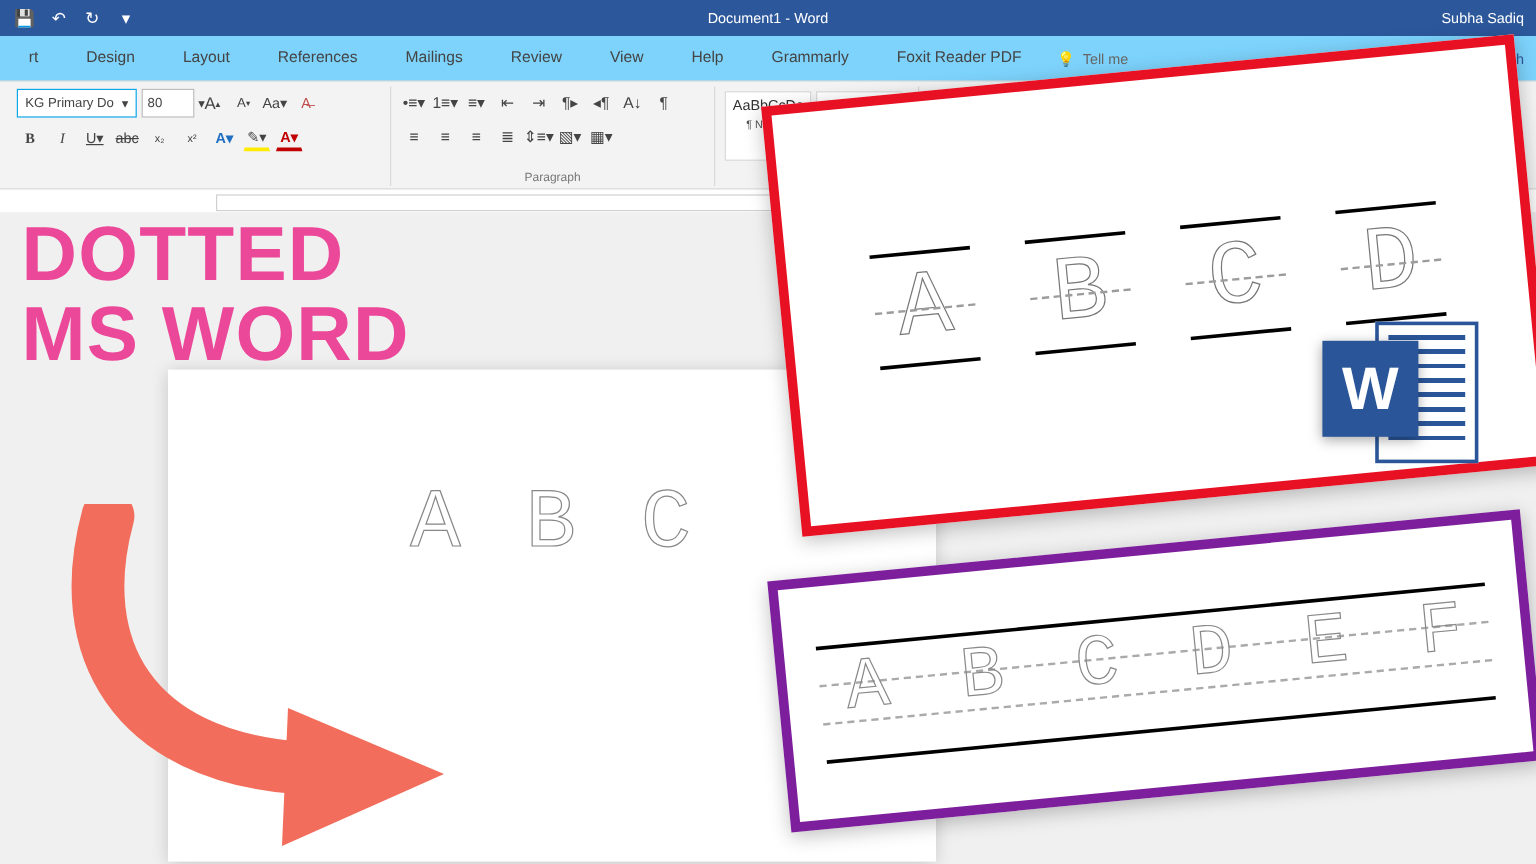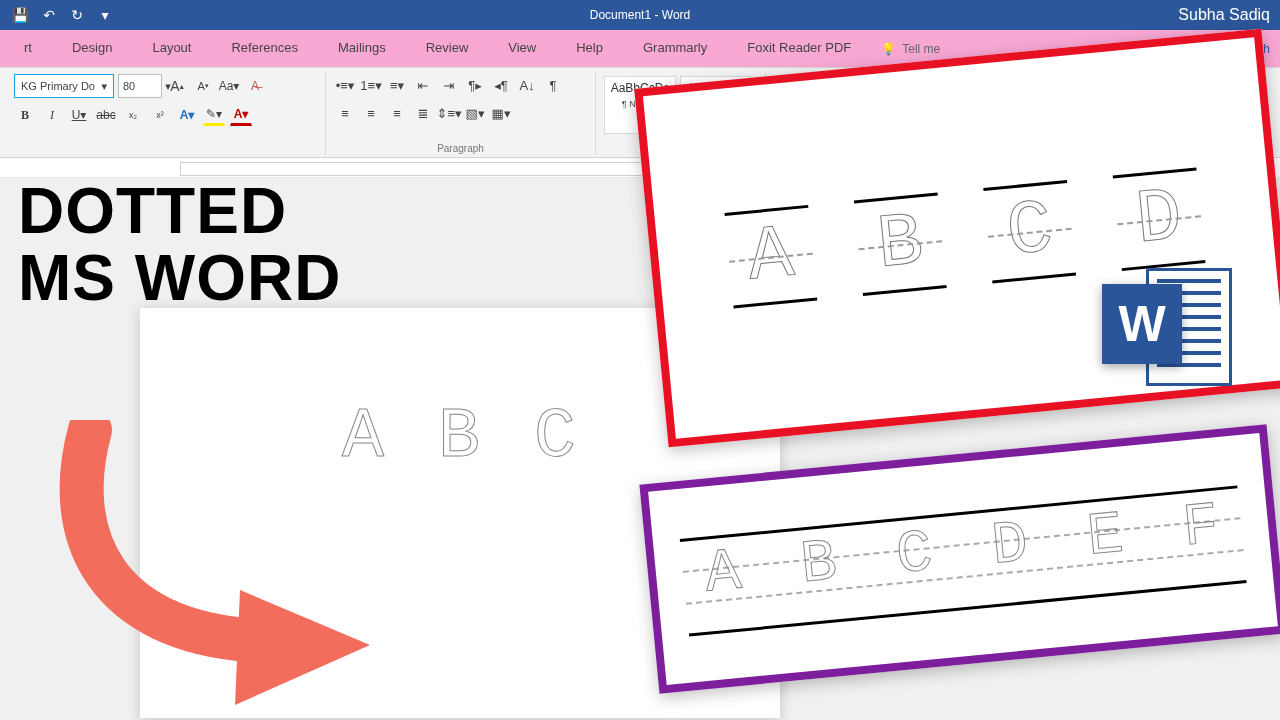--- a/index.html
+++ b/index.html
@@ -26,26 +26,26 @@
   .qat { display: flex; gap: 6px; align-items: center; }
   .qat-btn {
     width: 22px; height: 22px; display:flex;align-items:center;justify-content:center;
     color:#fff;font-size:14px;border-radius:2px;
   }
   .doc-title {
     position:absolute; left:50%; transform:translateX(-50%);
     font-size:12px;
     text-align:center;
   }
-  .user-name { margin-left:auto; font-size:16px; }
+  .user-name { margin-left:auto; font-size:12px; }
 
   
   .menubar {
     height:38px;
-    background:#f9a8d4;
+    background:#7dd3fc;
     border-bottom:1px solid #d9d9d9;
     display:flex;
     align-items:stretch;
     padding-left:4px;
     font-size:13px;
     color:#444;
   }
   .menubar .tab {
     padding:10px 20px 8px 20px;
     cursor:default;
@@ -149,21 +149,21 @@
 
   
   .headline{
     position:absolute;
     left:18px;
     top:178px;
     font-family:Arial,Helvetica,sans-serif;
     font-weight:900;
     font-size:64px;
     line-height:1.04;
-    color:#000000;
+    color:#ec4899;
     letter-spacing:1px;
     z-index:30;
   }
 
   
   .arrow{
     position:absolute;
     left:30px;top:420px;
     width:380px;height:300px;
     z-index:30;

